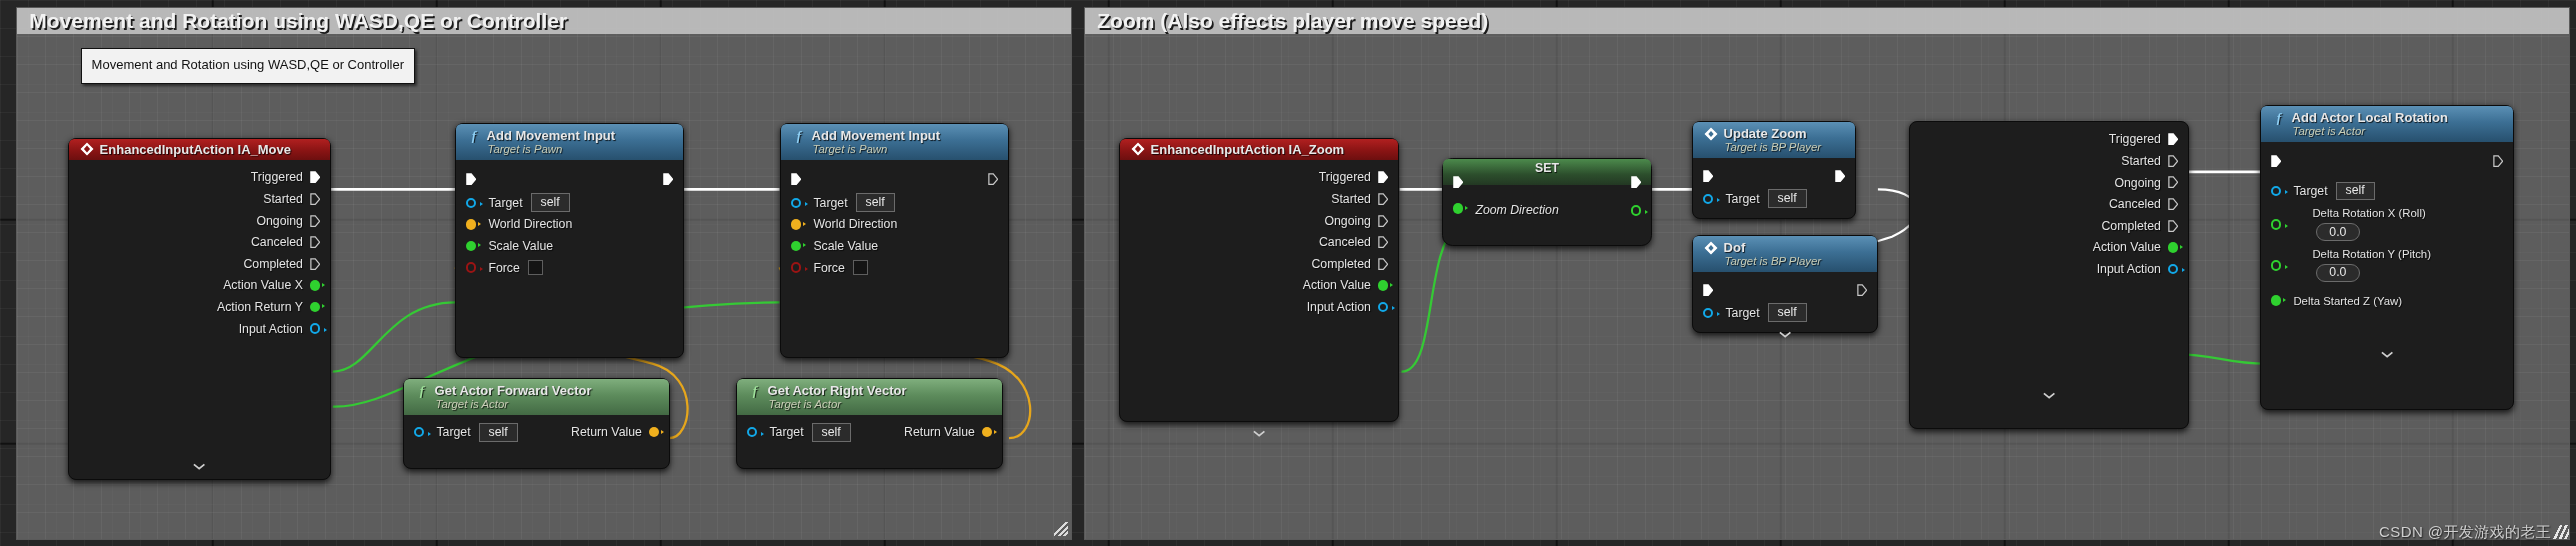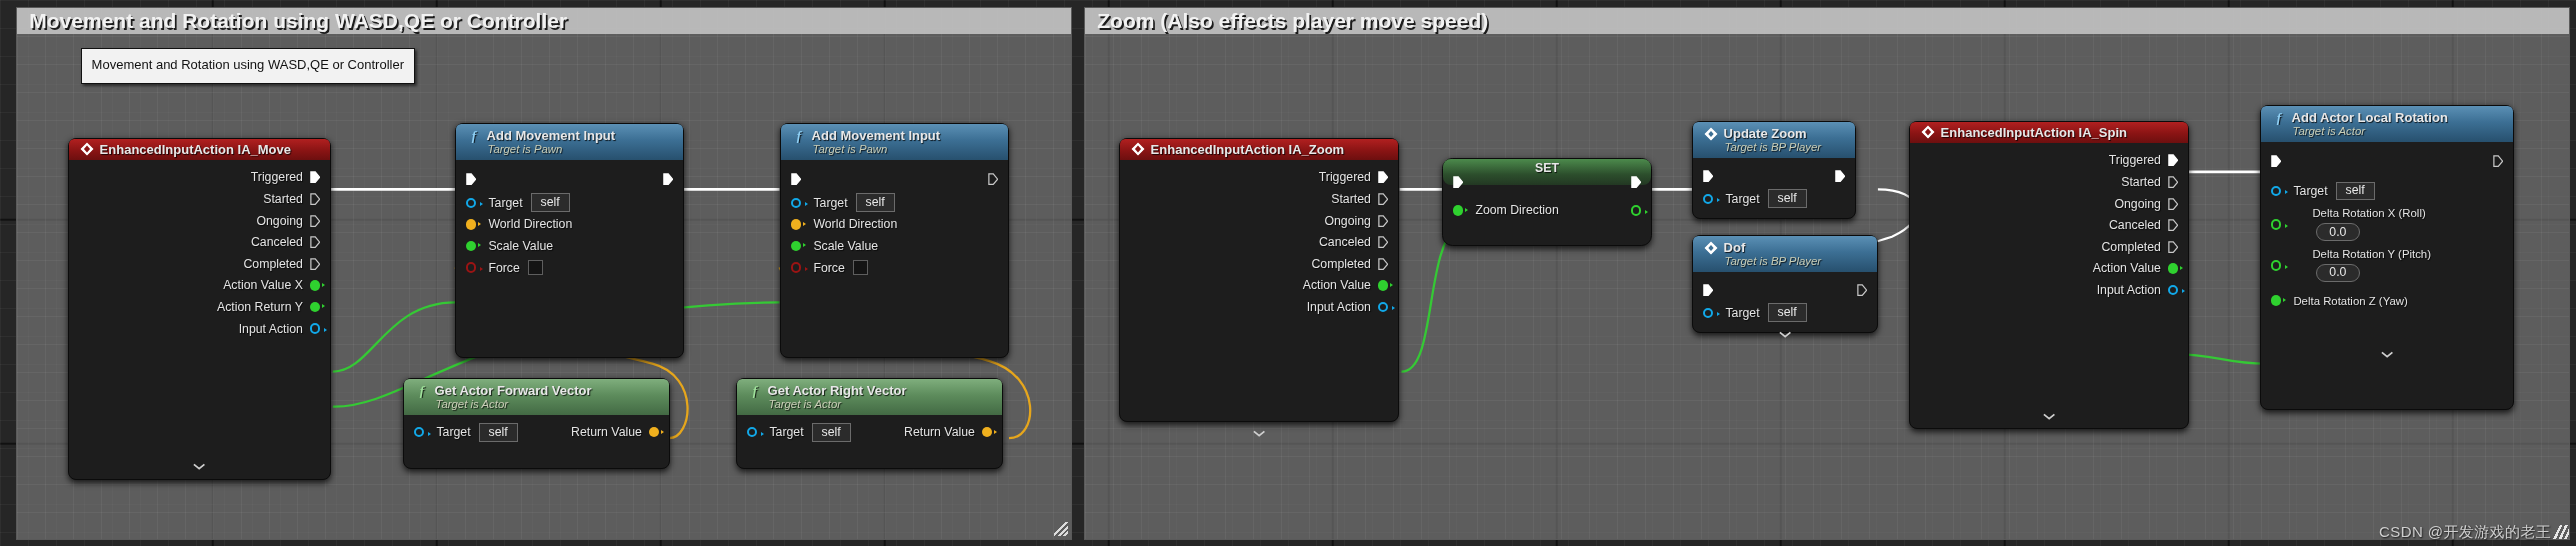--- a/index.html
+++ b/index.html
@@ -99,21 +99,20 @@
   .node-head.func {
     background: linear-gradient(to bottom, #5b90b5 0%, #3c6f94 45%, #27506e 100%);
   }
   .node-head.pure {
     background: linear-gradient(to bottom, #7fae7d 0%, #5d8c5c 45%, #436a44 100%);
   }
   .node-head.setvar {
     background: linear-gradient(to bottom, #4c8a4c 0%, #2c4e2c 60%, #233823 100%);
     text-align: center;
     padding: 2.6px 10.5px 3.5px 10.5px;
-    border-radius: 8px;
   }
   .node-title {
     font-size: 13px;
     font-weight: bold;
     color: #e8e8e8;
     text-shadow: 0.9px 0.9px 0.9px rgba(0,0,0,0.8);
     display: flex;
     align-items: center;
     gap: 6.1px;
     white-space: nowrap;
@@ -610,21 +609,21 @@
               <path d="M1,1 L6,1 L11,7 L6,13 L1,13 Z" fill="#ffffff" stroke="#ffffff" stroke-width="1.4"></path>
             </svg>
         </span>
         <span class="pin-exec">
           <svg width="10.5" height="12.3" viewBox="0 0 12 14">
               <path d="M1,1 L6,1 L11,7 L6,13 L1,13 Z" fill="#ffffff" stroke="#ffffff" stroke-width="1.4"></path>
             </svg>
         </span>
       </div>
       <div class="row both" style="margin-top:8.8px;">
-        <span style="display:flex;align-items:center;">
+        <span style="display:flex;align-items:flex-start;font-style:italic;">
           <span class="pin-dot filled in c-green"></span>
           <span class="row-label" style="margin-left:12.3px">Zoom Direction</span>
         </span>
         <span class="pin-dot hollow out c-green"></span>
       </div>
     </div>
   </div>
 
   <div class="node" style="left:1692px; top:121px; width:164px; height:98px;">
     <div class="node-head func">
@@ -693,31 +692,20 @@
       </div>
       <div class="chevron" style="top:58px;">
         <svg class="chev-glyph" viewBox="0 0 14 8">
             <path d="M1,1.5 L7,6.5 L13,1.5" fill="none" stroke="#cfcfcf" stroke-width="2"></path>
           </svg>
       </div>
     </div>
   </div>
 
   <div class="node" style="left:1909px; top:121px; width:280px; height:308px;">
-    <div class="node-head event">
-      <div class="node-title">
-        <span style="display:inline-flex">
-          <svg width="14" height="14" viewBox="0 0 16 16">
-            <polygon points="8,1 15,8 8,15 1,8" fill="#ffffff" stroke="#ffffff" stroke-width="1"></polygon>
-            <polygon points="8,4 11.5,8 8,12 4.5,8" fill="#8a1414"></polygon>
-          </svg>
-        </span>
-        <span>EnhancedInputAction IA_Spin</span>
-      </div>
-    </div>
     <div class="node-body">
       <div class="row right">
         <span class="row-label">Triggered</span>
         <span class="pin-exec gap-l">
           <svg width="10.5" height="12.3" viewBox="0 0 12 14">
               <path d="M1,1 L6,1 L11,7 L6,13 L1,13 Z" fill="#ffffff" stroke="#ffffff" stroke-width="1.4"></path>
             </svg>
         </span>
       </div>
       <div class="row right">
@@ -807,21 +795,21 @@
       </div>
       <div class="row left stackrow" style="margin-top:7px;">
         <span class="pin-dot hollow in c-green"></span>
         <span class="stacked" style="margin-left:12.3px">
           <span class="row-label small">Delta Rotation Y (Pitch)</span>
           <span class="valbox num" style="margin-left:3.5px;margin-top:2.6px;">0.0</span>
         </span>
       </div>
       <div class="row left" style="margin-top:8.8px;">
         <span class="pin-dot filled in c-green"></span>
-        <span class="row-label small" style="margin-left:12.3px">Delta Rotation Z (Yaw)</span>
+        <span class="row-label small" style="margin-left:12.3px">Delta Started Z (Yaw)</span>
       </div>
       <div class="chevron" style="top:208px;">
         <svg class="chev-glyph" viewBox="0 0 14 8">
             <path d="M1,1.5 L7,6.5 L13,1.5" fill="none" stroke="#cfcfcf" stroke-width="2"></path>
           </svg>
       </div>
     </div>
   </div>
 
   <div class="watermark">

